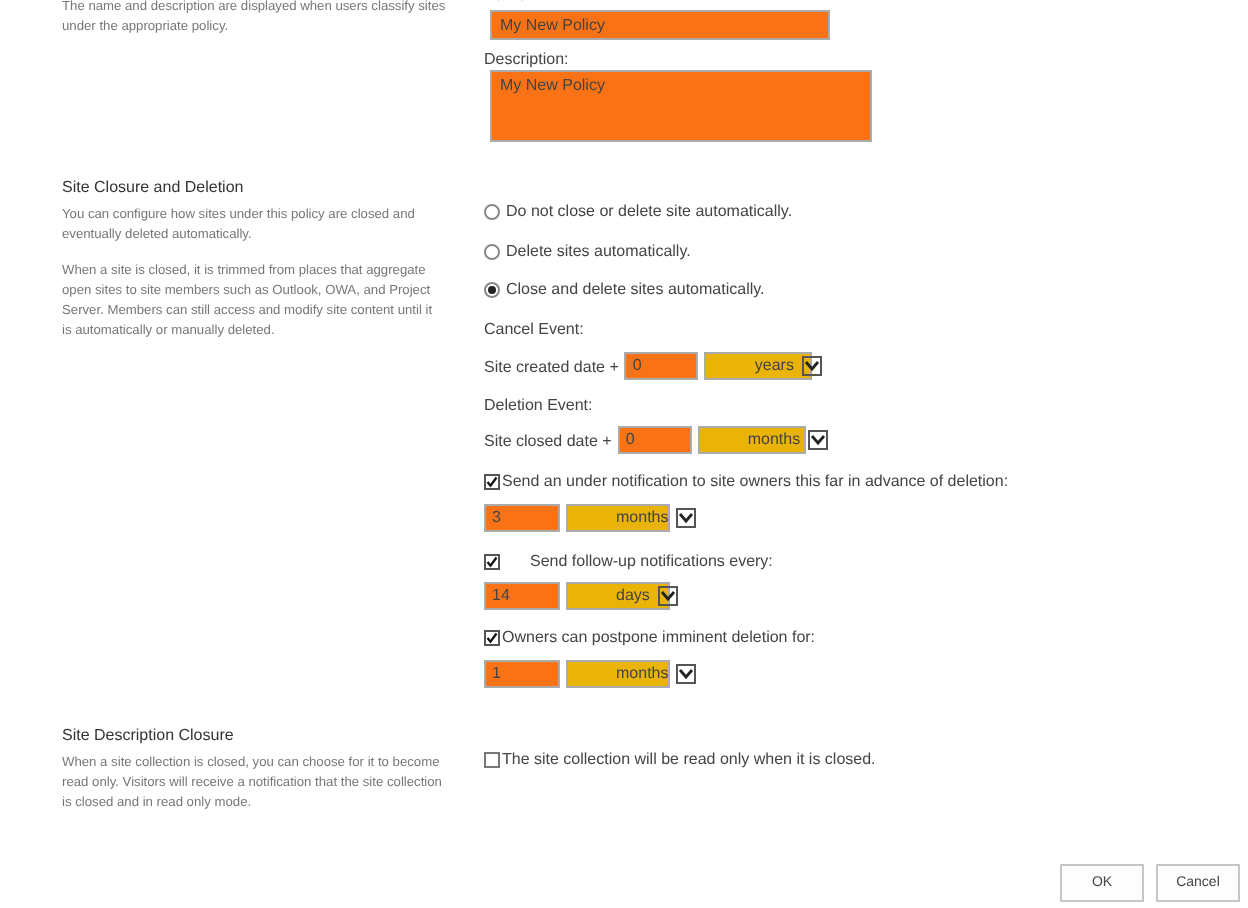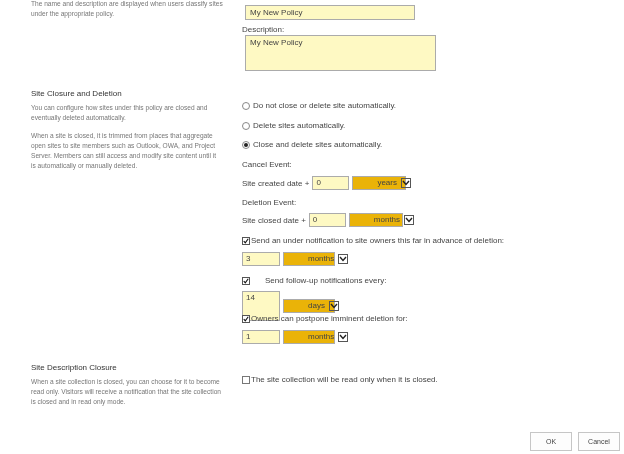--- a/index.html
+++ b/index.html
@@ -2,21 +2,21 @@
 <html><head>
 <meta charset="utf-8">
 <style>
   * { box-sizing: border-box; margin: 0; padding: 0; }
   html, body { width: 624px; height: 454px; background: #ffffff; overflow: hidden; }
   body { font-family: "Liberation Sans", "DejaVu Sans", sans-serif; color: #444; position: relative; }
   .abs { position: absolute; }
   .sec-title { font-size: 8px; color: #333; }
   .sec-desc { font-size: 6.6px; color: #777; line-height: 10px; width: 190px; }
   .lbl { font-size: 8px; color: #444; white-space: nowrap; }
-  .textbox { border: 1px solid #ababab; background: #fef9c3; font-size: 8px; color: #444; padding: 2px 4px; }
+  .textbox { border: 1px solid #ababab; background: #f97316; font-size: 8px; color: #444; padding: 2px 4px; }
   .select { border: 1px solid #ababab; background: #eab308; font-size: 8px; color: #444; display: flex; align-items: stretch; padding-left: 21px; }
   .select .val { flex: 1; padding: 2px 3px; }
   .select .arrow { width: 13px; border: 1px solid #555; margin: 1px; display: flex; align-items: center; justify-content: center; }
   .radio { width: 8px; height: 8px; border: 1px solid #888; border-radius: 50%; display: inline-flex; align-items: center; justify-content: center; background: #fff; }
   .radio .dot { width: 4px; height: 4px; border-radius: 50%; background: #222; }
   .check { width: 8px; height: 8px; border: 1px solid #555; display: inline-flex; align-items: center; justify-content: center; background: #fff; }
   .row { display: flex; align-items: center; gap: 3px; }
   .btn { border: 1px solid #c6c6c6; background: #fdfdfd; font-size: 7px; color: #444; display: flex; align-items: center; justify-content: center; }
 </style>
 </head>
@@ -101,21 +101,21 @@
 
 <div class="abs row" style="left:242px; top:276px; gap:15px;">
   <span class="check">
       <svg width="8" height="8" viewBox="0 0 8 8">
         <path d="M1 4 L3 6.5 L7 1" stroke="#111" stroke-width="1.5" fill="none"></path>
       </svg>
     </span>
   <span class="lbl">Send follow-up notifications every:</span>
 </div>
 <div class="abs row" style="left:242px; top:291px;">
-  <div class="textbox" style="width:38px; height:30px; padding:1px 3px;"><span>14</span></div>
+  <div class="textbox" style="width:38px; height:14px; padding:1px 3px;"><span>14</span></div>
   <div class="select" style="width:52px; height:14px;">
     <span class="val" style="padding:1px 3px;">days</span>
     <span class="arrow">
         <svg width="8" height="6" viewBox="0 0 8 6">
           <path d="M1 1 L4 4.5 L7 1" stroke="#222" stroke-width="1.4" fill="none"></path>
         </svg>
       </span>
   </div>
 </div>
 

